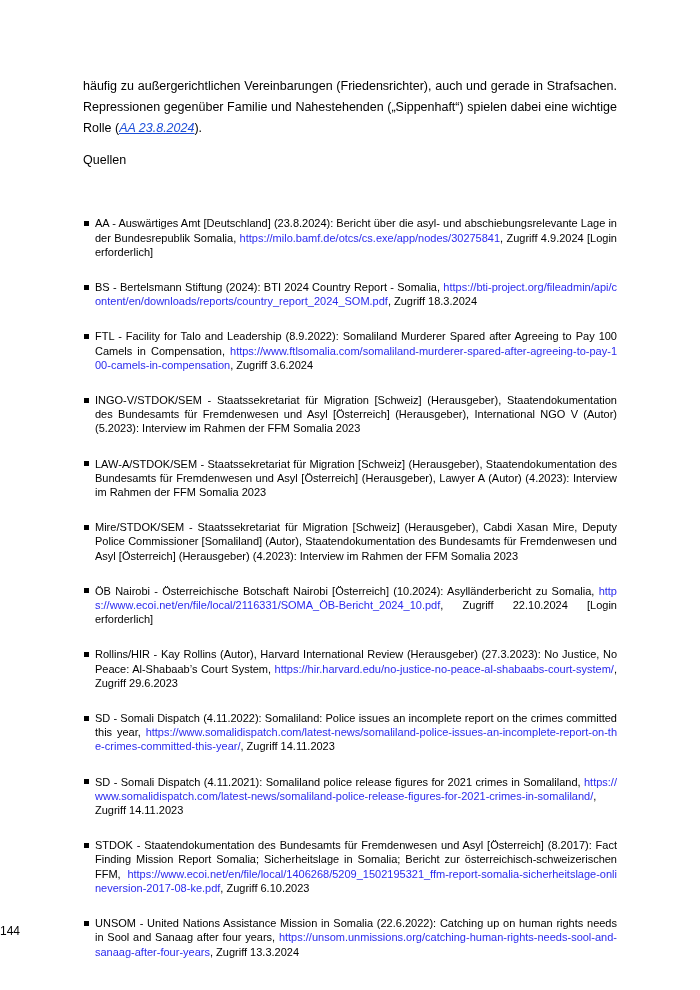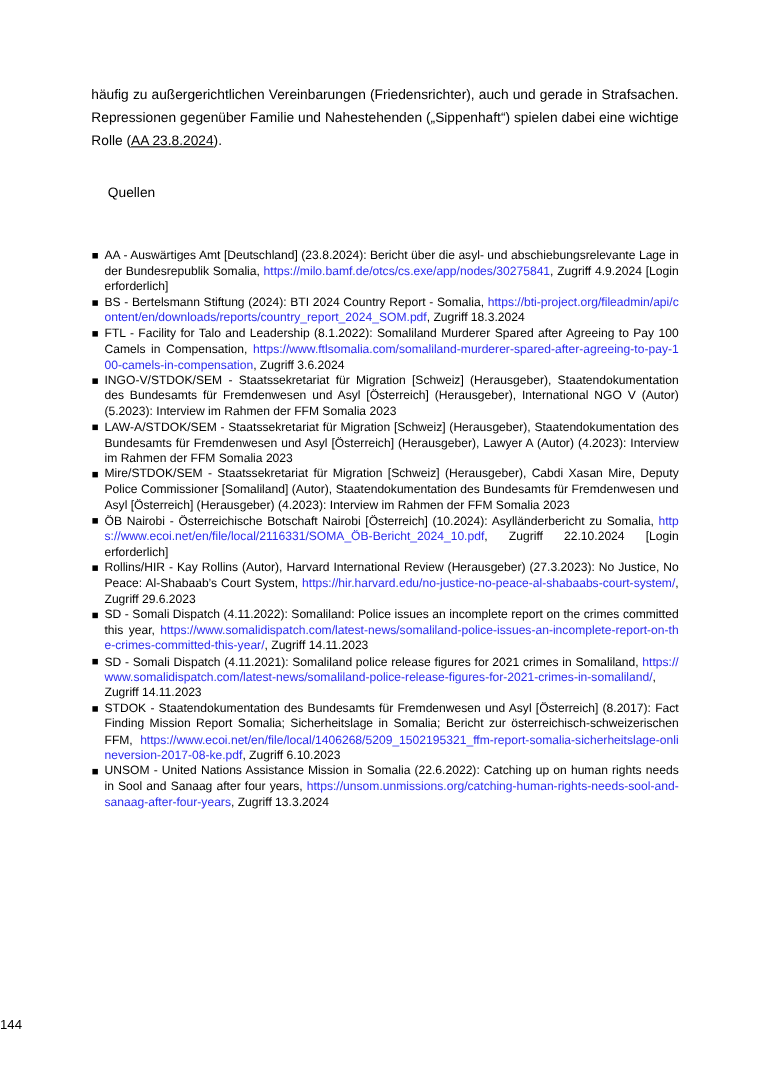--- a/index.html
+++ b/index.html
@@ -25,41 +25,43 @@
   }
   .intro {
     margin: 0;
     padding-top: 76px;
     font-size: 12.5px;
     line-height: 20.8px;
     text-align: justify;
   }
   .citation-underline {
     text-decoration: underline;
-    color: #000000;
+    color: #1d4ed8;
+    font-style: italic;
   }
   .heading {
-    margin: 15px;
+    margin: 0;
     padding-top: 12px;
     font-size: 12.5px;
     font-weight: normal;
     line-height: 20px;
   }
   .sources {
     margin: 0;
     padding: 0;
     padding-top: 25px;
     list-style: none;
     font-size: 11px;
     line-height: 14.2px;
     text-align: justify;
   }
   .source-item {
     position: relative;
     padding-left: 12px;
+    margin-top: 21px;
   }
   .source-item::before {
     content: "";
     position: absolute;
     left: 1px;
     top: 4.6px;
     width: 5px;
     height: 5px;
     background: #000000;
   }
@@ -84,21 +86,21 @@
 <div class="page">
   <div class="content">
 
     <p class="intro"><span>häufig zu außergerichtlichen Vereinbarungen (Friedensrichter), auch und gerade in Strafsachen. Repressionen gegenüber Familie und Nahestehenden („Sippenhaft“) spielen dabei eine wichtige Rolle (</span><span class="citation-underline">AA 23.8.2024</span><span>).</span></p>
 
     <h2 class="heading">Quellen</h2>
 
     <ul class="sources" id="sources-list">
         <li class="source-item"><span>AA - Auswärtiges Amt [Deutschland] (23.8.2024): Bericht über die asyl- und abschiebungsrelevante Lage in der Bundesrepublik Somalia, </span><a class="source-link">https://milo.bamf.de/otcs/cs.exe/app/nodes/30275841</a><span>, Zugriff 4.9.2024 [Login erforderlich]</span></li>
         <li class="source-item"><span>BS - Bertelsmann Stiftung (2024): BTI 2024 Country Report - Somalia, </span><a class="source-link">https://bti-project.org/fileadmin/api/content/en/downloads/reports/country_report_2024_SOM.pdf</a><span>, Zugriff 18.3.2024</span></li>
-        <li class="source-item"><span>FTL - Facility for Talo and Leadership (8.1.2022): Somaliland Murderer Spared after Agreeing to Pay 100 Camels in Compensation, </span><a class="source-link">https://www.ftlsomalia.com/somaliland-murderer-spared-after-agreeing-to-pay-100-camels-in-compensation</a><span>, Zugriff 3.6.2024</span></li>
+        <li class="source-item"><span>FTL - Facility for Talo and Leadership (8.9.2022): Somaliland Murderer Spared after Agreeing to Pay 100 Camels in Compensation, </span><a class="source-link">https://www.ftlsomalia.com/somaliland-murderer-spared-after-agreeing-to-pay-100-camels-in-compensation</a><span>, Zugriff 3.6.2024</span></li>
         <li class="source-item"><span>INGO-V/STDOK/SEM - Staatssekretariat für Migration [Schweiz] (Herausgeber), Staatendokumentation des Bundesamts für Fremdenwesen und Asyl [Österreich] (Herausgeber), International NGO V (Autor) (5.2023): Interview im Rahmen der FFM Somalia 2023</span></li>
         <li class="source-item"><span>LAW-A/STDOK/SEM - Staatssekretariat für Migration [Schweiz] (Herausgeber), Staatendokumentation des Bundesamts für Fremdenwesen und Asyl [Österreich] (Herausgeber), Lawyer A (Autor) (4.2023): Interview im Rahmen der FFM Somalia 2023</span></li>
         <li class="source-item"><span>Mire/STDOK/SEM - Staatssekretariat für Migration [Schweiz] (Herausgeber), Cabdi Xasan Mire, Deputy Police Commissioner [Somaliland] (Autor), Staatendokumentation des Bundesamts für Fremdenwesen und Asyl [Österreich] (Herausgeber) (4.2023): Interview im Rahmen der FFM Somalia 2023</span></li>
         <li class="source-item"><span>ÖB Nairobi - Österreichische Botschaft Nairobi [Österreich] (10.2024): Asylländerbericht zu Somalia, </span><a class="source-link">https://www.ecoi.net/en/file/local/2116331/SOMA_ÖB-Bericht_2024_10.pdf</a><span>, Zugriff 22.10.2024 [Login erforderlich]</span></li>
         <li class="source-item"><span>Rollins/HIR - Kay Rollins (Autor), Harvard International Review (Herausgeber) (27.3.2023): No Justice, No Peace: Al-Shabaab’s Court System, </span><a class="source-link">https://hir.harvard.edu/no-justice-no-peace-al-shabaabs-court-system/</a><span>, Zugriff 29.6.2023</span></li>
         <li class="source-item"><span>SD - Somali Dispatch (4.11.2022): Somaliland: Police issues an incomplete report on the crimes committed this year, </span><a class="source-link">https://www.somalidispatch.com/latest-news/somaliland-police-issues-an-incomplete-report-on-the-crimes-committed-this-year/</a><span>, Zugriff 14.11.2023</span></li>
         <li class="source-item"><span>SD - Somali Dispatch (4.11.2021): Somaliland police release figures for 2021 crimes in Somaliland, </span><a class="source-link">https://www.somalidispatch.com/latest-news/somaliland-police-release-figures-for-2021-crimes-in-somaliland/</a><span>, Zugriff 14.11.2023</span></li>
         <li class="source-item"><span>STDOK - Staatendokumentation des Bundesamts für Fremdenwesen und Asyl [Österreich] (8.2017): Fact Finding Mission Report Somalia; Sicherheitslage in Somalia; Bericht zur österreichisch-schweizerischen FFM, </span><a class="source-link">https://www.ecoi.net/en/file/local/1406268/5209_1502195321_ffm-report-somalia-sicherheitslage-onlineversion-2017-08-ke.pdf</a><span>, Zugriff 6.10.2023</span></li>
         <li class="source-item"><span>UNSOM - United Nations Assistance Mission in Somalia (22.6.2022): Catching up on human rights needs in Sool and Sanaag after four years, </span><a class="source-link">https://unsom.unmissions.org/catching-human-rights-needs-sool-and-sanaag-after-four-years</a><span>, Zugriff 13.3.2024</span></li>
       </ul>

